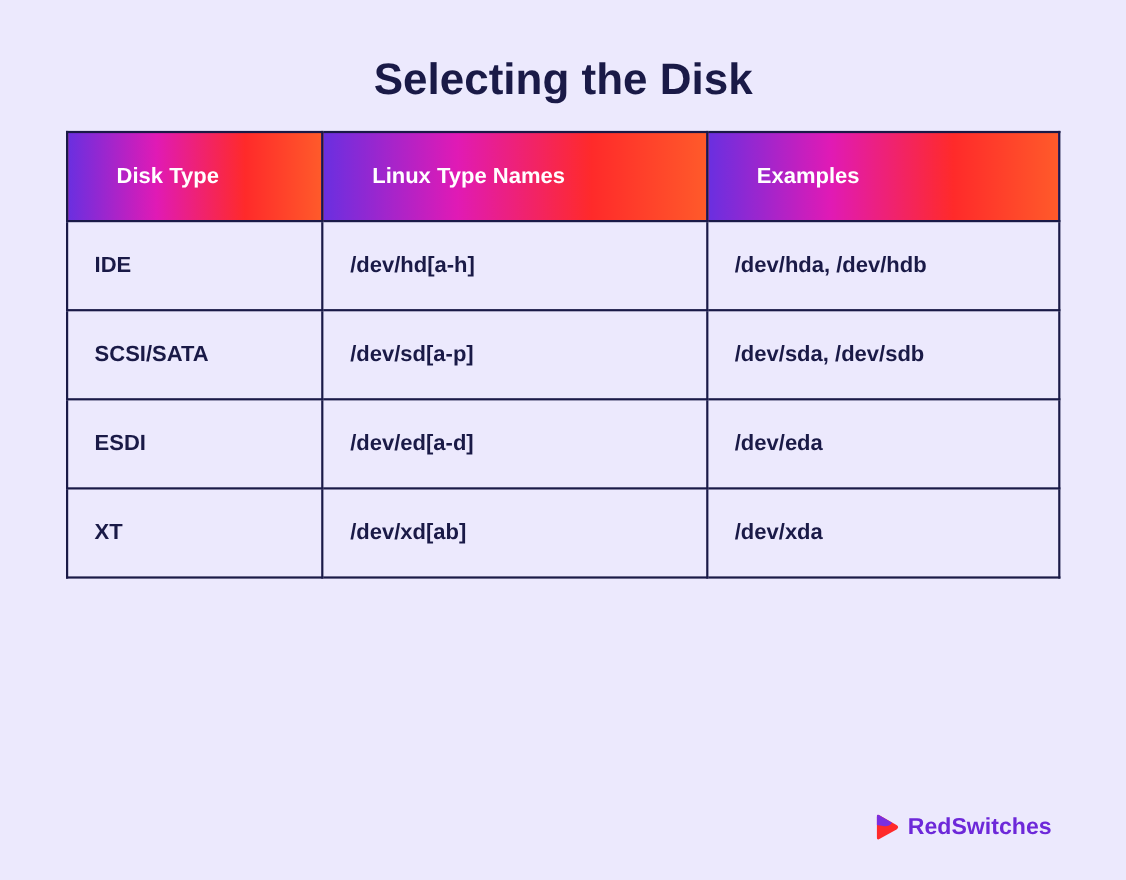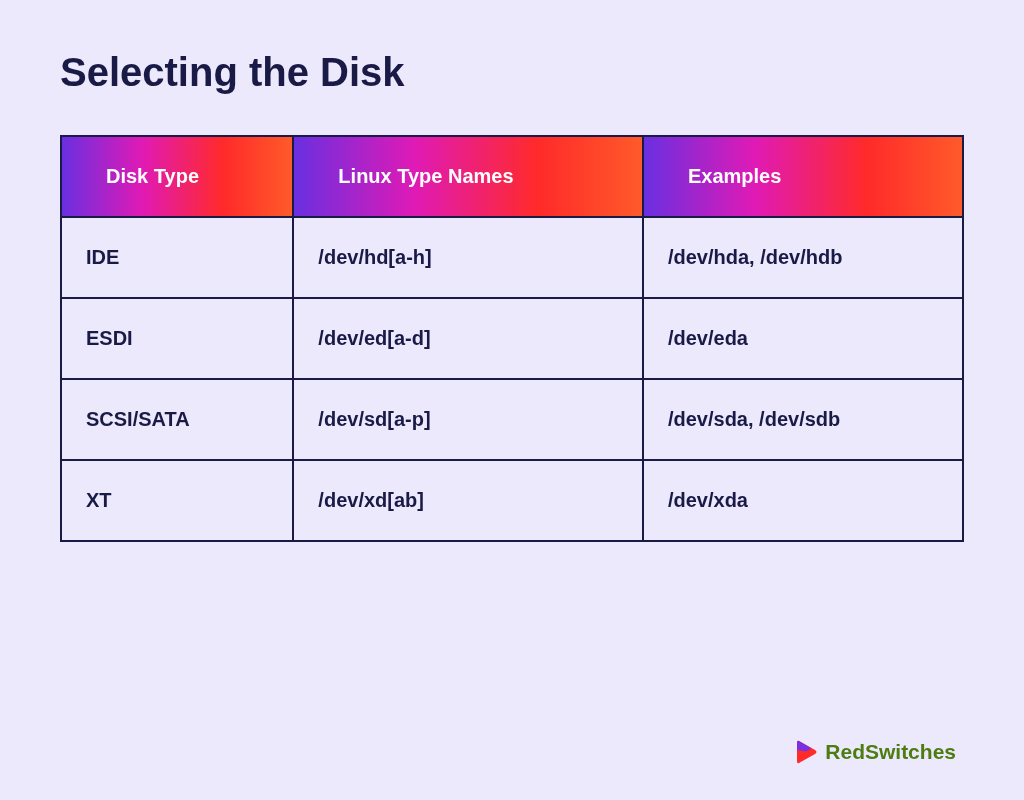--- a/index.html
+++ b/index.html
@@ -5,25 +5,25 @@
     * { margin: 0; padding: 0; box-sizing: border-box; }
     body {
       width: 1024px;
       height: 800px;
       background: #ece9fd;
       font-family: Arial, Helvetica, sans-serif;
       padding: 50px 60px 40px;
       position: relative;
     }
     .title {
-      text-align: left;
+      text-align: center;
       color: #1a1a47;
       font-size: 40px;
       font-weight: 800;
-      margin-bottom: 40px;
+      margin-bottom: 24px;
     }
     .table {
       width: 100%;
       border-collapse: collapse;
       border: 2px solid #1a1a47;
     }
     .table th, .table td {
       border: 2px solid #1a1a47;
       padding: 28px 24px;
       text-align: left;
@@ -45,21 +45,21 @@
     }
     .logo {
       position: absolute;
       bottom: 36px;
       right: 68px;
       display: flex;
       align-items: center;
       gap: 6px;
     }
     .logo-text {
-      color: #4d7c0f;
+      color: #6d28d9;
       font-size: 21px;
       font-weight: 700;
     }
     .logo-icon svg { display: block; }
   </style>
 </head>
 <body>
 
 <h1 class="title">Selecting  the Disk</h1>
 
@@ -71,28 +71,28 @@
       <th>Examples</th>
     </tr>
   </thead>
   <tbody>
     <tr>
       <td>IDE</td>
       <td>/dev/hd[a-h]</td>
       <td>/dev/hda, /dev/hdb</td>
     </tr>
     <tr>
+      <td>SCSI/SATA</td>
+      <td>/dev/sd[a-p]</td>
+      <td>/dev/sda, /dev/sdb</td>
+    </tr>
+    <tr>
       <td>ESDI</td>
       <td>/dev/ed[a-d]</td>
       <td>/dev/eda</td>
-    </tr>
-    <tr>
-      <td>SCSI/SATA</td>
-      <td>/dev/sd[a-p]</td>
-      <td>/dev/sda, /dev/sdb</td>
     </tr>
     <tr>
       <td>XT</td>
       <td>/dev/xd[ab]</td>
       <td>/dev/xda</td>
     </tr>
   </tbody>
 </table>
 
 <div class="logo">

